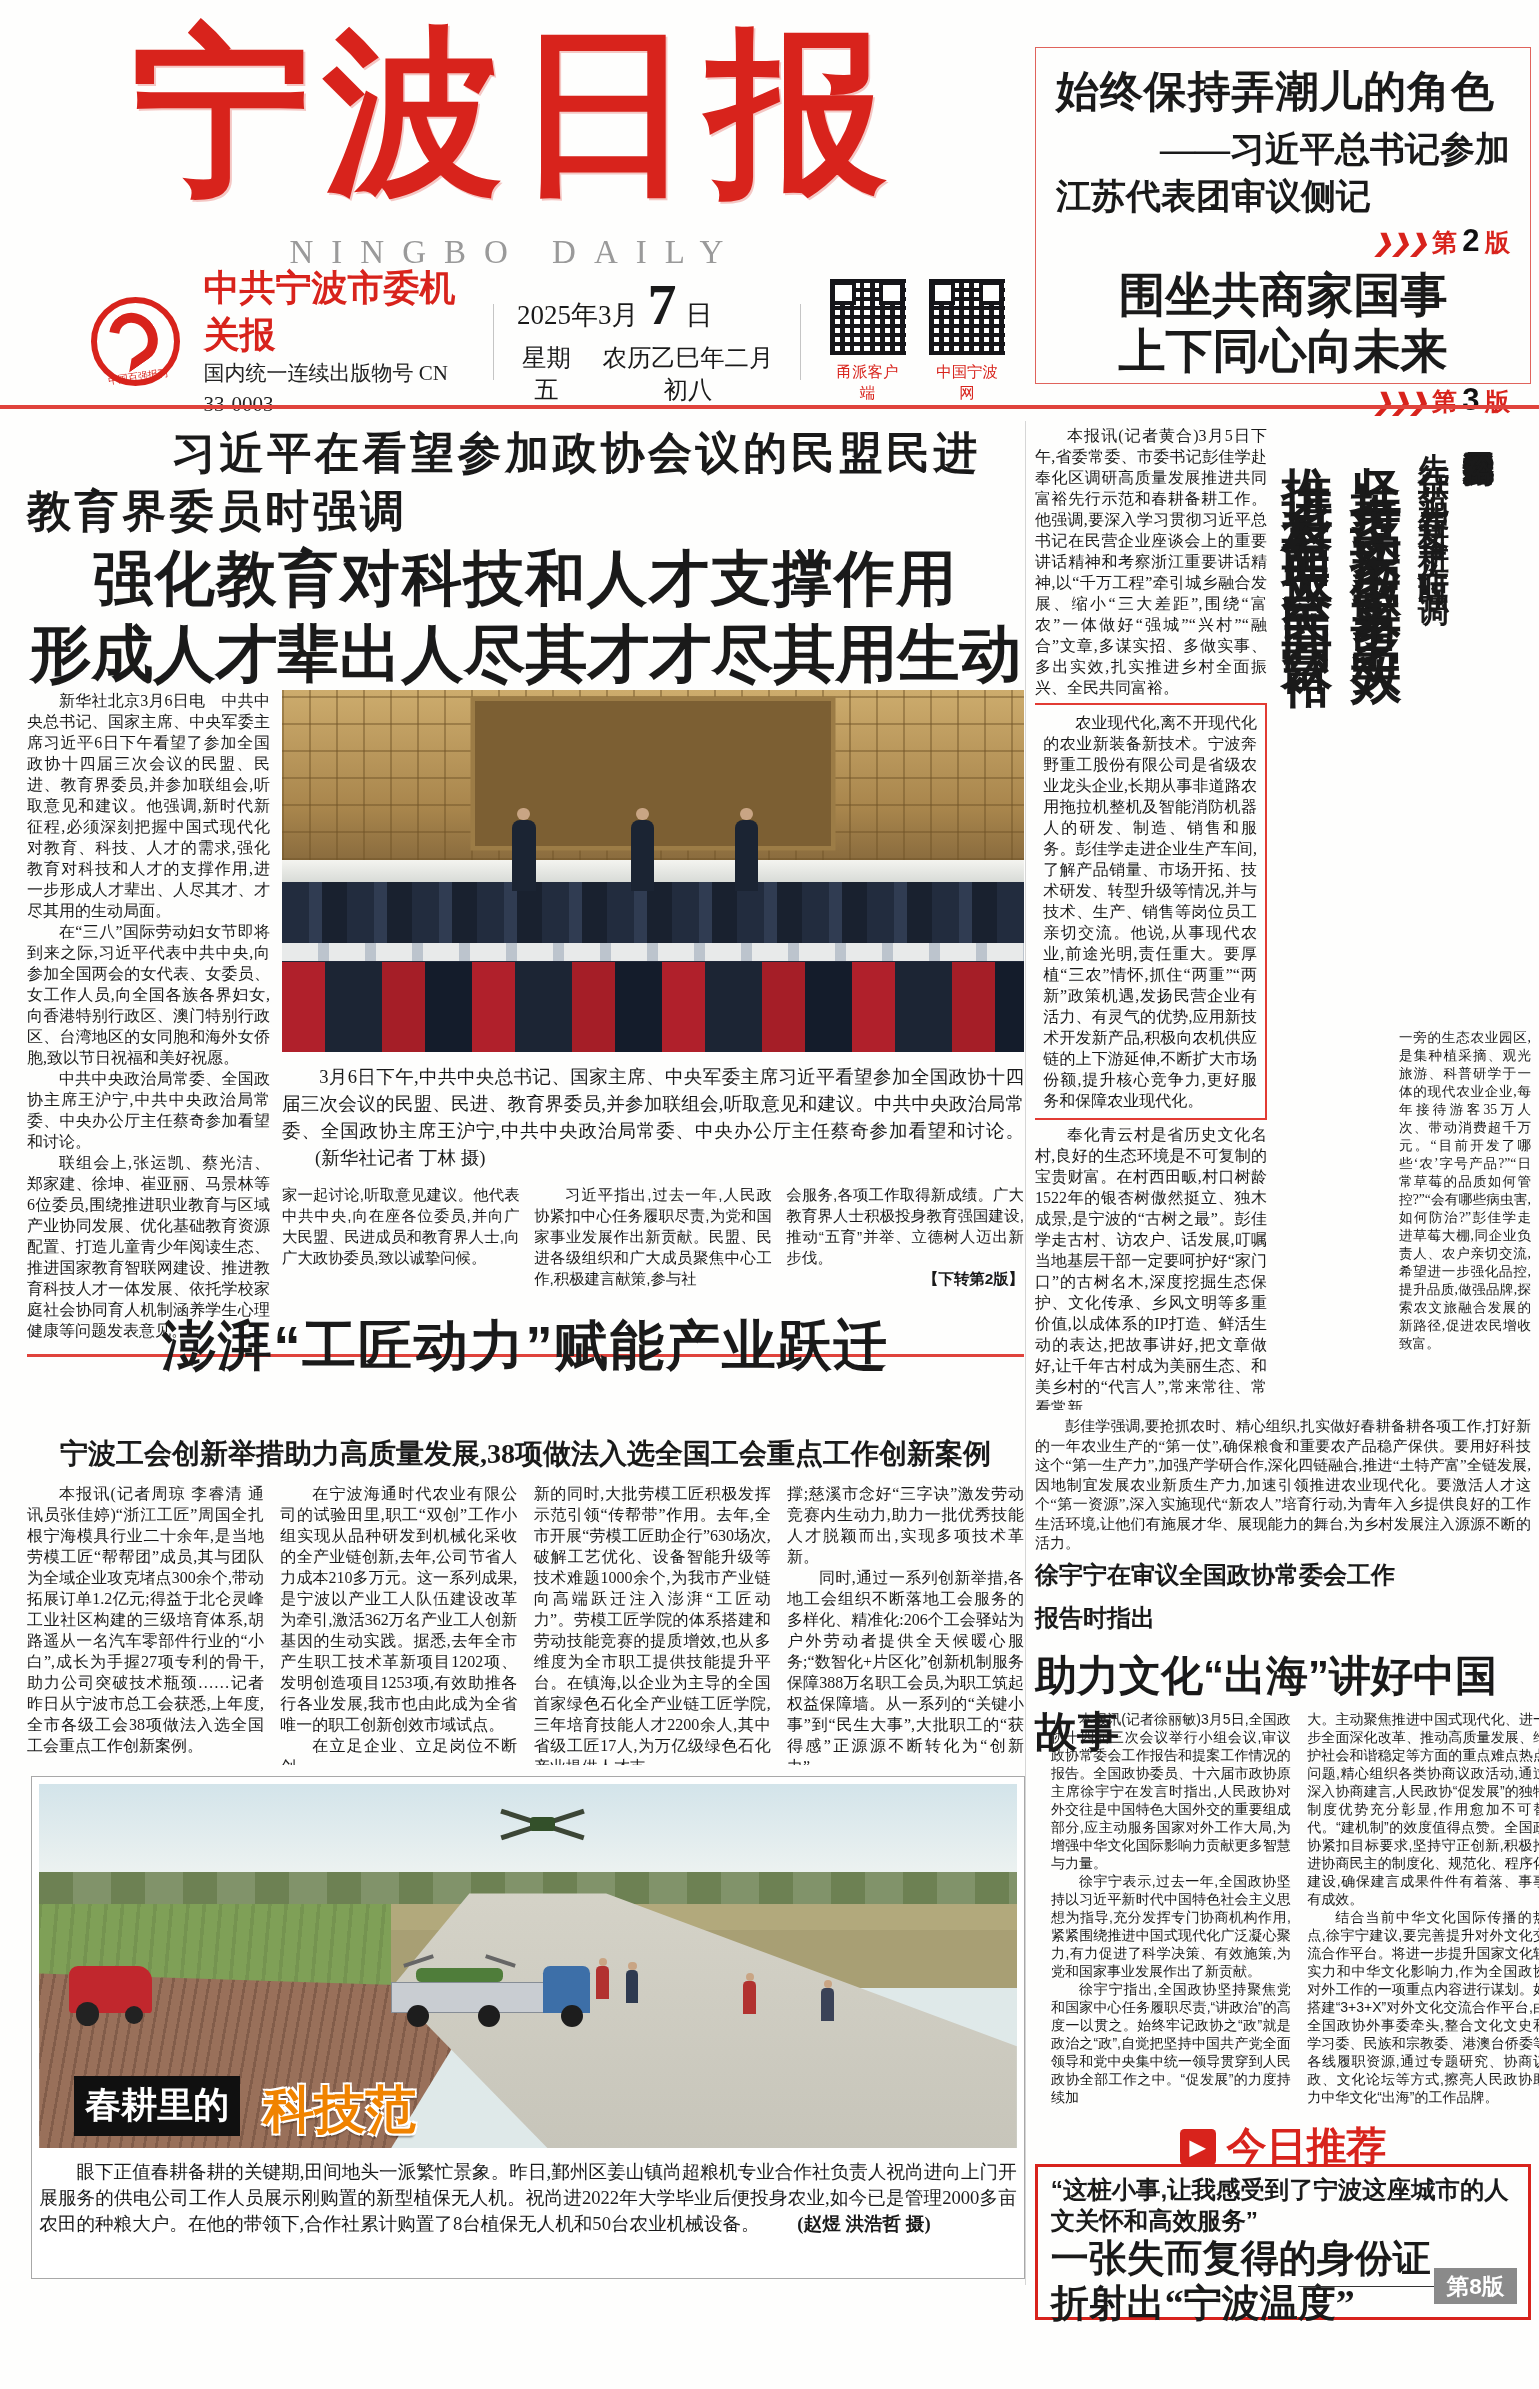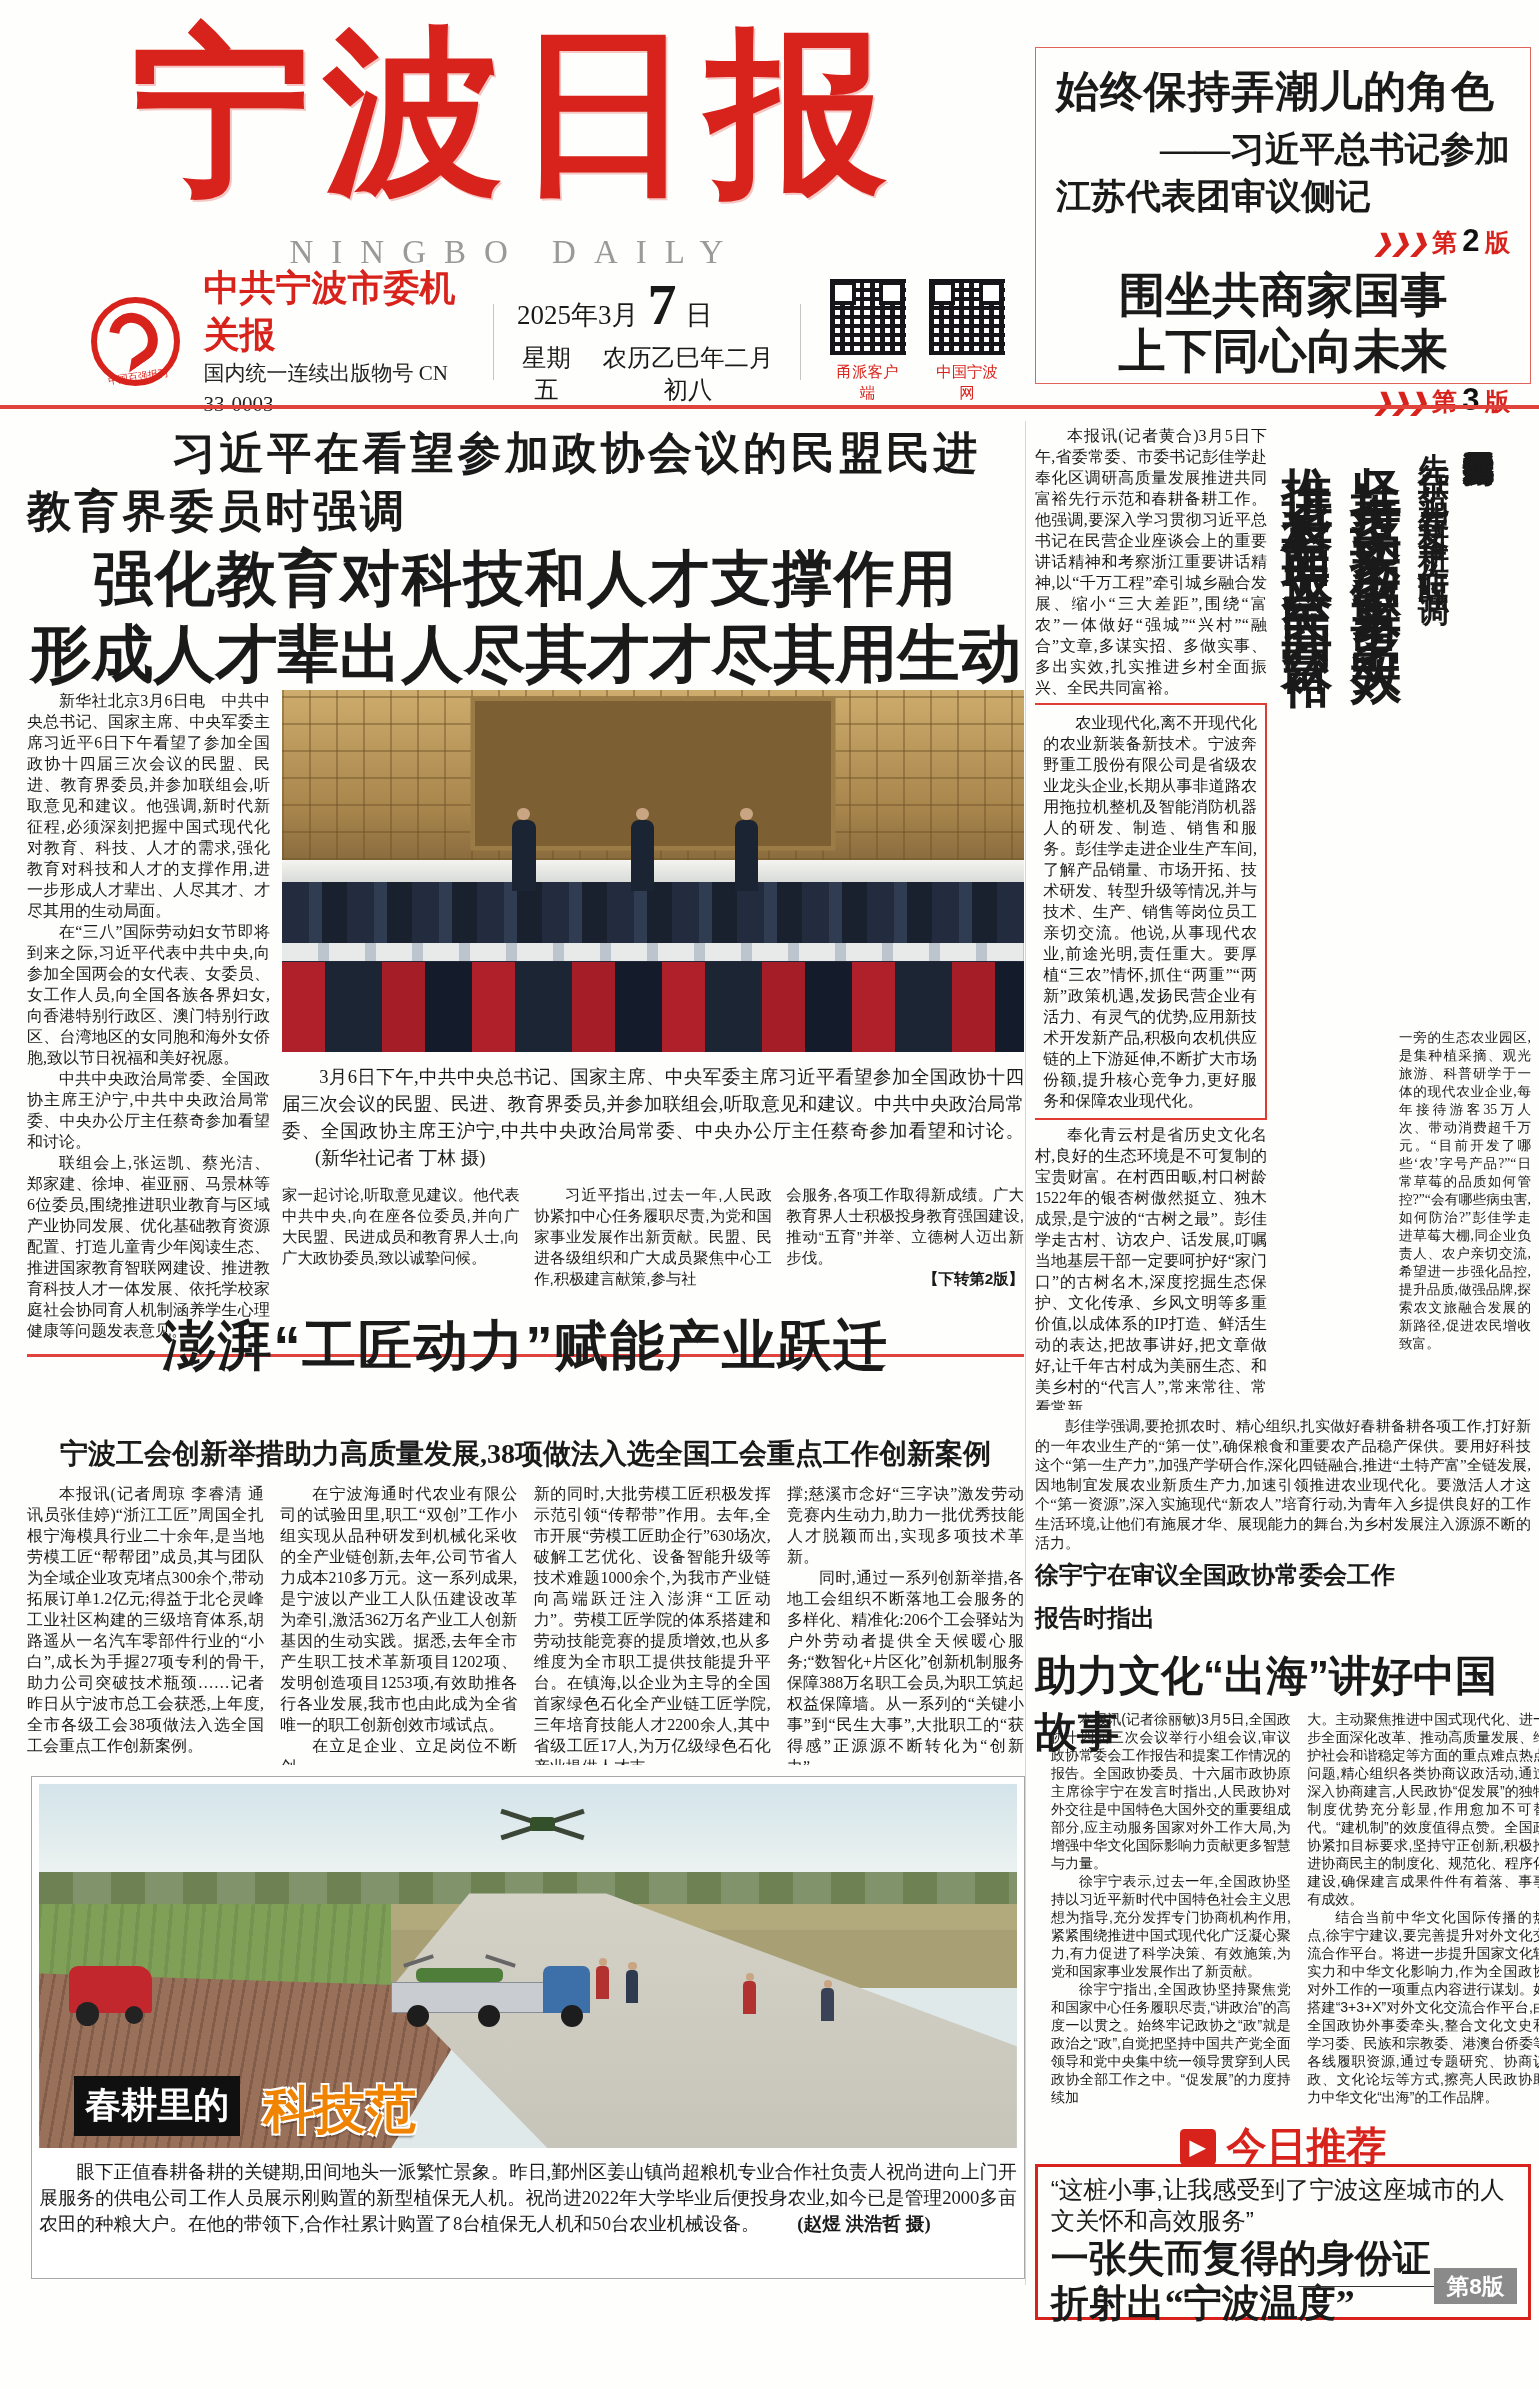--- a/index.html
+++ b/index.html
@@ -154,21 +154,21 @@
   .xu-h { position:absolute; left:0; top:1227px; width:496px; font-family:"Liberation Sans", sans-serif; font-weight:900; font-size:42px; }
   .xu-cols { position:absolute; left:16px; top:1289px; width:496px; height:402px; display:flex; gap:16.3px; overflow:hidden;
     font-family:"Liberation Sans", sans-serif; font-size:14px; line-height:18px; text-align:justify; }
   .xu-cols .col { flex:1; overflow:hidden; }
 
   .today-label { position:absolute; left:0; top:1698px; width:496px; display:flex; justify-content:center; align-items:center; gap:11px;
     font-family:"Liberation Sans", sans-serif; font-weight:900; font-size:40px; color:#d8231c; }
   .play-ic { display:inline-flex; width:36px; height:36px; background:#d8231c; border-radius:4.5px; color:#fff;
     align-items:center; justify-content:center; font-size:20px; }
   .today-box { position:absolute; left:0; top:1743px; width:496px; height:156px; border:3.6px solid #d8231c; padding:7.2px 12.7px 5.4px; }
-  .today-quote { font-family:"Liberation Sans", sans-serif; font-weight:normal; font-size:24.4px; line-height:31px; }
+  .today-quote { font-family:"Liberation Sans", sans-serif; font-weight:bold; font-size:24.4px; line-height:31px; }
   .today-h { font-weight:900; font-size:38px; line-height:45px; font-family:"Liberation Serif", serif; }
   .badge-row { position:absolute; right:11px; bottom:12.7px; display:flex; align-items:center; gap:0; }
   .badge-line { width:136px; height:0.9px; background:#333; }
   .page-badge { background:#8a8a8a; color:#fff; font-family:"Liberation Sans", sans-serif; font-weight:bold; font-size:22.6px; padding:2.7px 12.7px; }
 
   
   .footer { position:absolute; left:0; top:2322px; width:1540px; height:67px; border-top:3.6px solid #d8231c; border-bottom:3.6px solid #d8231c;
     display:flex; align-items:center; padding:0 36px; background:#fffdfd; }
   .foot-left { display:flex; gap:38px; font-family:"Liberation Sans", sans-serif; font-weight:900; font-size:26px; }
   .foot-right { margin-left:auto; display:flex; align-items:center; gap:42px; }

